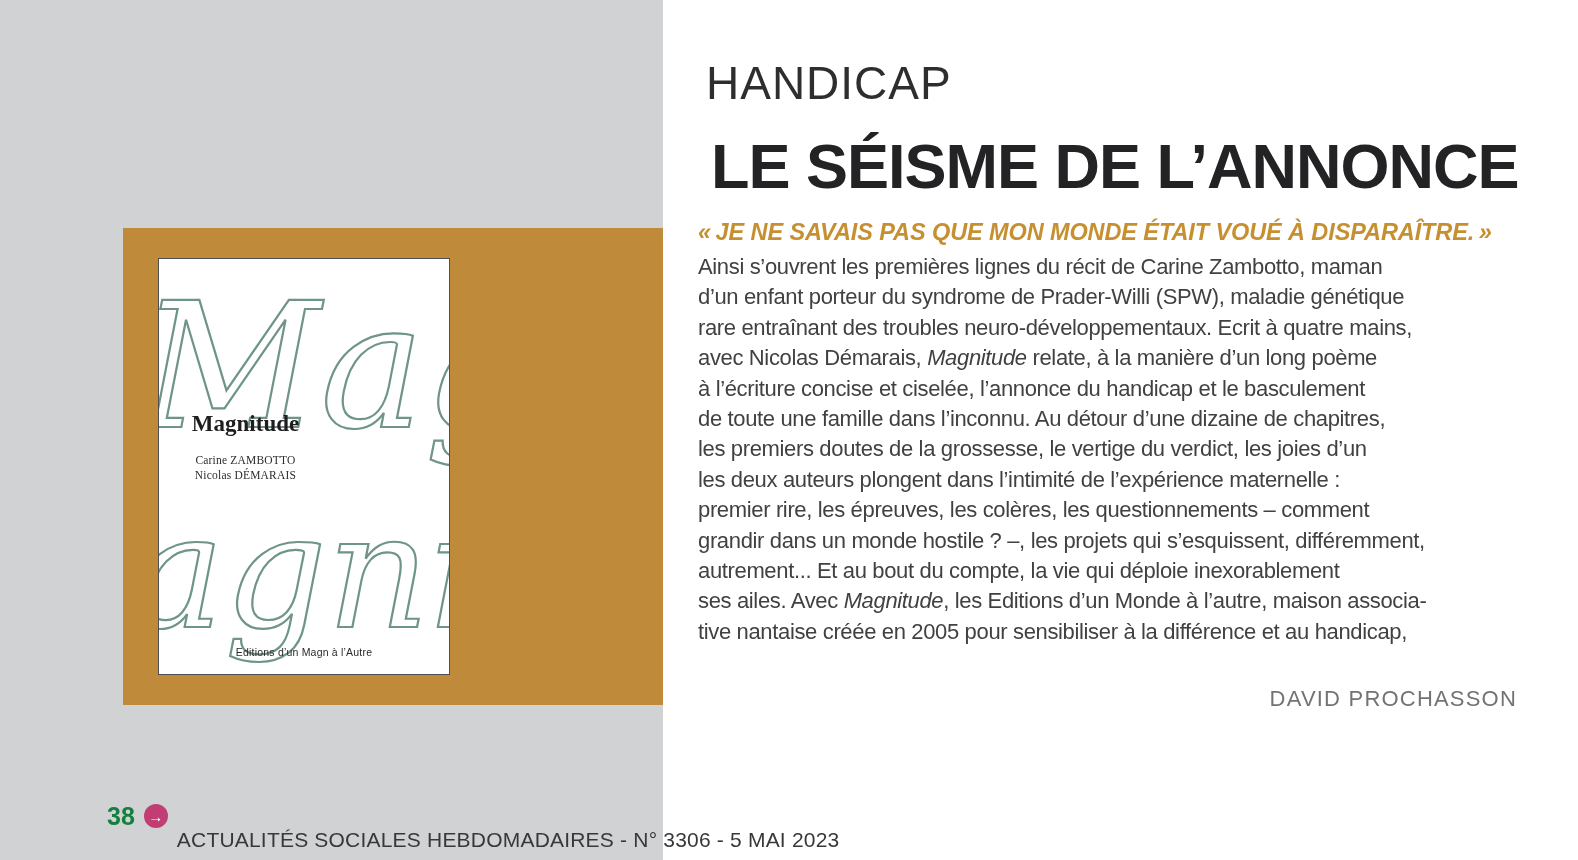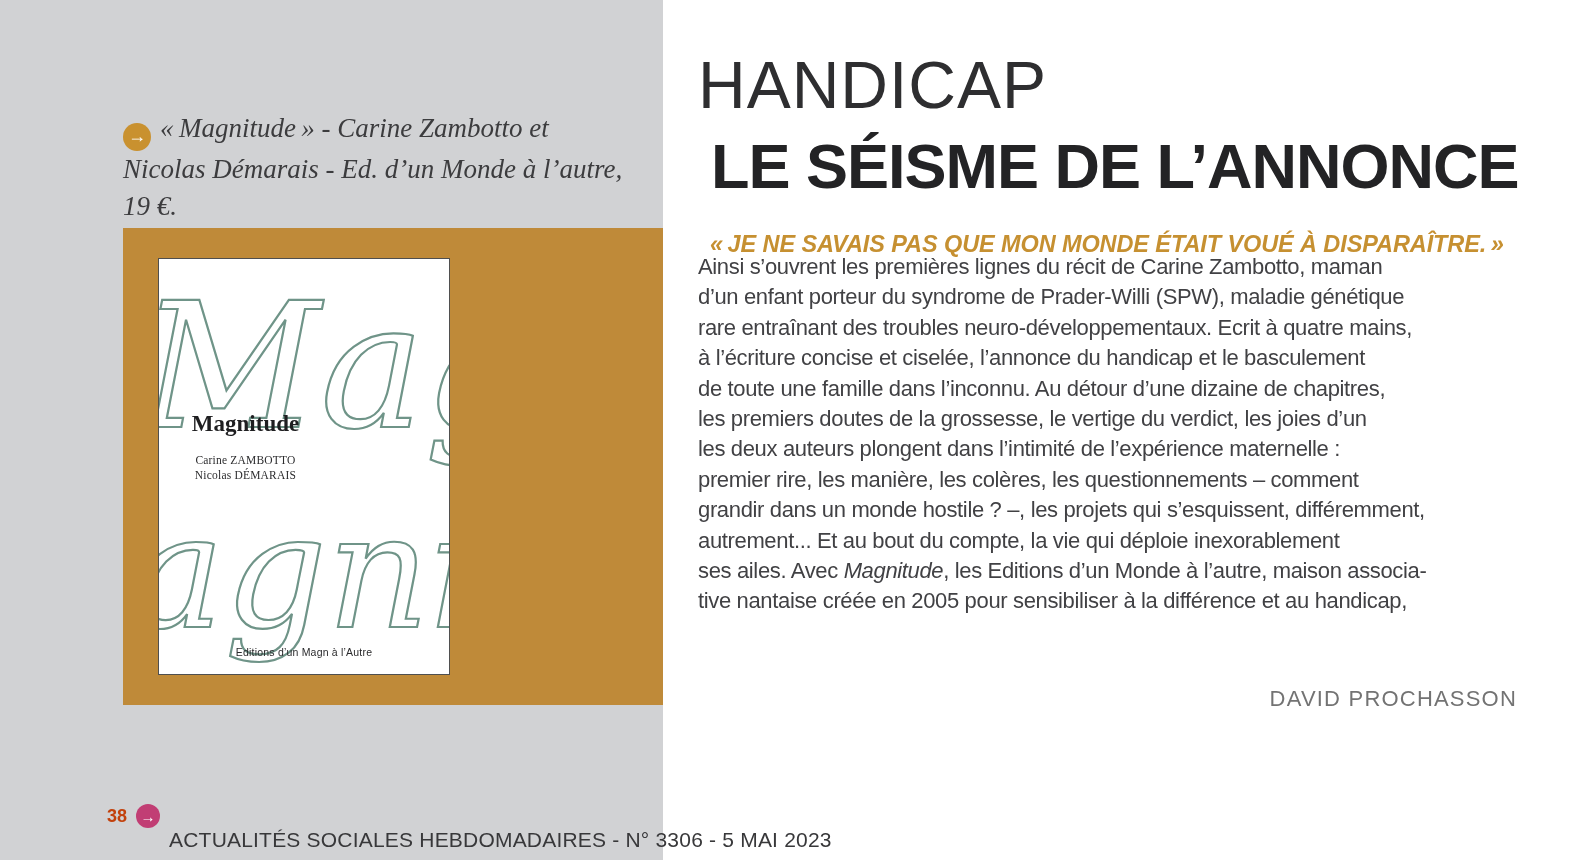--- a/index.html
+++ b/index.html
@@ -54,31 +54,31 @@
   }
   .cover-author.a1{top:188px;}
   .cover-author.a2{top:203px;}
   .cover-publisher{
     position:absolute;left:0;right:0;bottom:16px;text-align:center;
     font-size:10.5px;color:#2a2a2c;letter-spacing:.2px;
   }
 
   
   .kicker{
-    position:absolute;left:698px;top:52px;margin:0;
-    font-size:66px;font-weight:400;letter-spacing:1px;color:#2e2e30;
+    position:absolute;left:698px;top:52px;margin:8px;
+    font-size:46px;font-weight:400;letter-spacing:1px;color:#2e2e30;
     line-height:1;
   }
   .title{
     position:absolute;left:698px;top:122px;margin:13px;
     font-size:63px;font-weight:700;letter-spacing:-1px;color:#232325;
     line-height:1;white-space:nowrap;
   }
   .lead{
-    position:absolute;left:698px;top:219px;margin:12px;width:830px;
+    position:absolute;left:698px;top:219px;margin:0;width:830px;
     font-size:23.5px;font-weight:700;font-style:italic;
     letter-spacing:-.1px;color:#c69031;white-space:nowrap;
   }
   #body-container{
     position:absolute;left:698px;top:252px;width:830px;
     font-size:22px;letter-spacing:-.35px;color:#414144;
   }
   .body-line{height:30.4px;line-height:30.4px;white-space:nowrap;}
   .body-line .it{font-style:italic;}
   .body-line sup{font-size:.6em;}
@@ -86,36 +86,33 @@
   .byline{
     position:absolute;right:61px;top:686px;
     font-size:22px;font-weight:500;letter-spacing:1.2px;color:#737373;
   }
 
   
   .footer{
     position:absolute;left:107px;top:780px;
     display:flex;align-items:center;gap:9px;
   }
-  .page-num{font-size:18px;font-weight:700;color:#c2410c;}
+  .page-num{font-size:25px;font-weight:700;color:#15803d;}
   .footer-circle{
     width:24px;height:24px;background:#c13e74;font-size:15px;
   }
   .footer-text{font-size:21px;letter-spacing:.2px;color:#38383a;margin-top:48px;}
 </style>
 </head>
 <body>
 
 <div class="page">
 
   <div class="left-panel"></div>
 
-  <div class="caption">
-    <span class="circle-icon caption-circle">→</span><span>« Magnitude » - Carine Zambotto et Nicolas Démarais - Ed. d’un Monde à l’autre, 19 €.</span>
-  </div>
 
   <div class="art-block">
     <div class="book-cover">
       <svg class="script-svg" width="290" height="415" viewBox="0 0 290 415">
         <text x="-18" y="168" font-size="175" font-style="italic" font-family="DejaVu Serif, serif" fill="none" stroke="#6f9488" stroke-width="2.2">Magn</text>
         <text x="-30" y="368" font-size="160" font-style="italic" font-family="DejaVu Serif, serif" fill="none" stroke="#6f9488" stroke-width="2.2">agnitu</text>
       </svg>
       <div class="cover-title">Magnitude</div>
       <div class="cover-author a1">Carine ZAMBOTTO</div>
       <div class="cover-author a2">Nicolas DÉMARAIS</div>
@@ -124,25 +121,26 @@
   </div>
 
   <h2 class="kicker">HANDICAP</h2>
   <h1 class="title">LE SÉISME DE L’ANNONCE</h1>
   <p class="lead">« JE NE SAVAIS PAS QUE MON MONDE ÉTAIT VOUÉ À DISPARAÎTRE. »</p>
 
   <div id="body-container">
       <div class="body-line"><span>Ainsi s’ouvrent les premières lignes du récit de Carine Zambotto, maman</span></div>
       <div class="body-line"><span>d’un enfant porteur du syndrome de Prader-Willi (SPW), maladie génétique</span></div>
       <div class="body-line"><span>rare entraînant des troubles neuro-développementaux. Ecrit à quatre mains,</span></div>
+      <div class="body-line"><span>avec Nicolas Démarais, </span><span class="it">Magnitude</span><span> relate, à la manière d’un long poème</span></div>
       <div class="body-line"><span>à l’écriture concise et ciselée, l’annonce du handicap et le basculement</span></div>
       <div class="body-line"><span>de toute une famille dans l’inconnu. Au détour d’une dizaine de chapitres,</span></div>
       <div class="body-line"><span>les premiers doutes de la grossesse, le vertige du verdict, les joies d’un</span></div>
       <div class="body-line"><span>les deux auteurs plongent dans l’intimité de l’expérience maternelle :</span></div>
-      <div class="body-line"><span>premier rire, les manière, les colères, les questionnements – comment</span></div>
+      <div class="body-line"><span>premier rire, les épreuves, les colères, les questionnements – comment</span></div>
       <div class="body-line"><span>grandir dans un monde hostile ? –, les projets qui s’esquissent, différemment,</span></div>
       <div class="body-line"><span>autrement... Et au bout du compte, la vie qui déploie inexorablement</span></div>
       <div class="body-line"><span>ses ailes. Avec </span><span class="it">Magnitude</span><span>, les Editions d’un Monde à l’autre, maison associa-</span></div>
       <div class="body-line"><span>tive nantaise créée en 2005 pour sensibiliser à la différence et au handicap,</span></div>
     </div>
 
   <div class="byline">DAVID PROCHASSON</div>
 
   <div class="footer">
     <span class="page-num">38</span>

